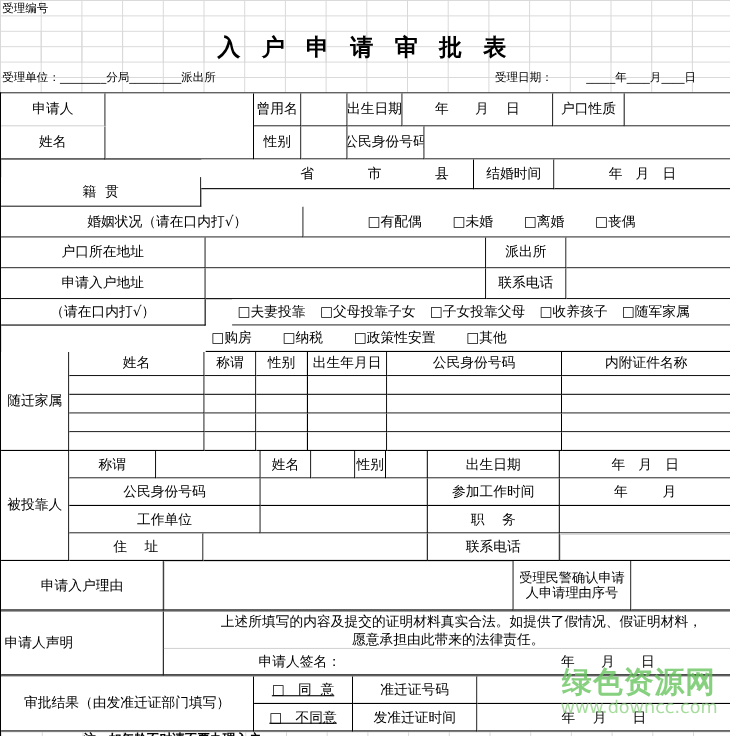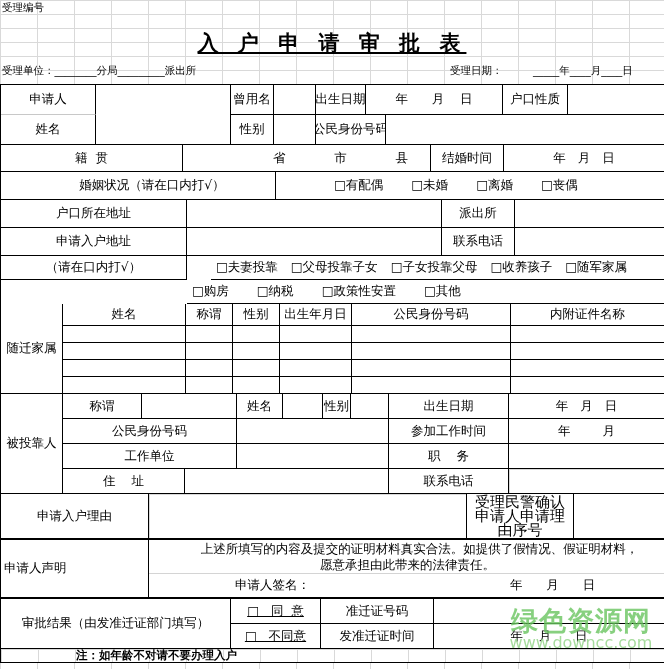--- a/index.html
+++ b/index.html
@@ -13,21 +13,20 @@
   .grid-layer{
     position:absolute;inset:0;z-index:0;
     background-image:
       linear-gradient(to right,#d9d9d9 1px,transparent 1px),
       linear-gradient(to bottom,#d9d9d9 1px,transparent 1px);
     background-size:37px 14px;
   }
   .vgrid{
     background-image:linear-gradient(to right,#d9d9d9 1px,transparent 1px);
     background-size:37px 14px;
-    text-decoration:underline;
   }
   .gridcell{
     background-image:
       linear-gradient(to right,#d9d9d9 1px,transparent 1px),
       linear-gradient(to bottom,#d9d9d9 1px,transparent 1px) !important;
     background-size:37px 14px;
     background-color:#fff;
   }
   .hdr{position:absolute;z-index:1;white-space:pre;}
   #tbl{
@@ -38,21 +37,21 @@
   .row{display:flex;}
   .col{display:flex;flex-direction:column;}
   .c{
     box-sizing:border-box;
     border-right:1px solid #000;border-bottom:1px solid #000;
     display:flex;align-items:center;justify-content:center;
     background:#fff;white-space:pre;overflow:hidden;
   }
   .ltb{border-bottom-color:#c8c8c8;}
   .al{justify-content:flex-start;}
-  .wrap{white-space:normal;word-break:break-all;text-align:center;line-height:14px;font-size:15px;padding:0 5px;}
+  .wrap{white-space:normal;word-break:break-all;text-align:center;line-height:14px;font-size:12px;padding:0 5px;}
   .opts{gap:28px;padding-left:58px;justify-content:flex-start;}
   .opts1{gap:13px;padding-left:5px;justify-content:flex-start;margin-left:24px;}
   .opts2{gap:28px;padding-left:5px;justify-content:flex-start;}
   .sml{font-size:10.5px;}
   .wm{
     position:absolute;left:498px;top:607px;width:166px;z-index:9;
     text-align:center;pointer-events:none;line-height:1.05;
   }
   .wm .l1{font-size:27px;font-weight:bold;color:rgba(105,196,95,0.8);letter-spacing:1px;}
   .wm .l2{font-size:16px;color:rgba(150,214,140,0.85);}
@@ -95,21 +94,21 @@
       <div class="row">
         <div class="c" style="width:43px;height:30px;">性别</div>
         <div class="c" style="width:42px;height:30px;"></div>
         <div class="c" style="width:70px;height:30px;">公民身份号码</div>
         <div class="c" style="width:279px;height:30px;"></div>
       </div>
     </div>
   </div>
 
   <div class="row">
-    <div class="c" style="width:182px;height:27px;">籍  贯</div>
+    <div class="c" style="width:182px;height:27px;margin-top:16px;">籍  贯</div>
     <div class="c" style="width:248px;height:27px;justify-content:space-between;padding:0 22px 0 90px;">
       <span>省</span>
       <span>市</span>
       <span>县</span>
     </div>
     <div class="c" style="width:73px;height:27px;">结婚时间</div>
     <div class="c" style="width:161px;height:27px;">年   月   日</div>
   </div>
 
   <div class="row">

